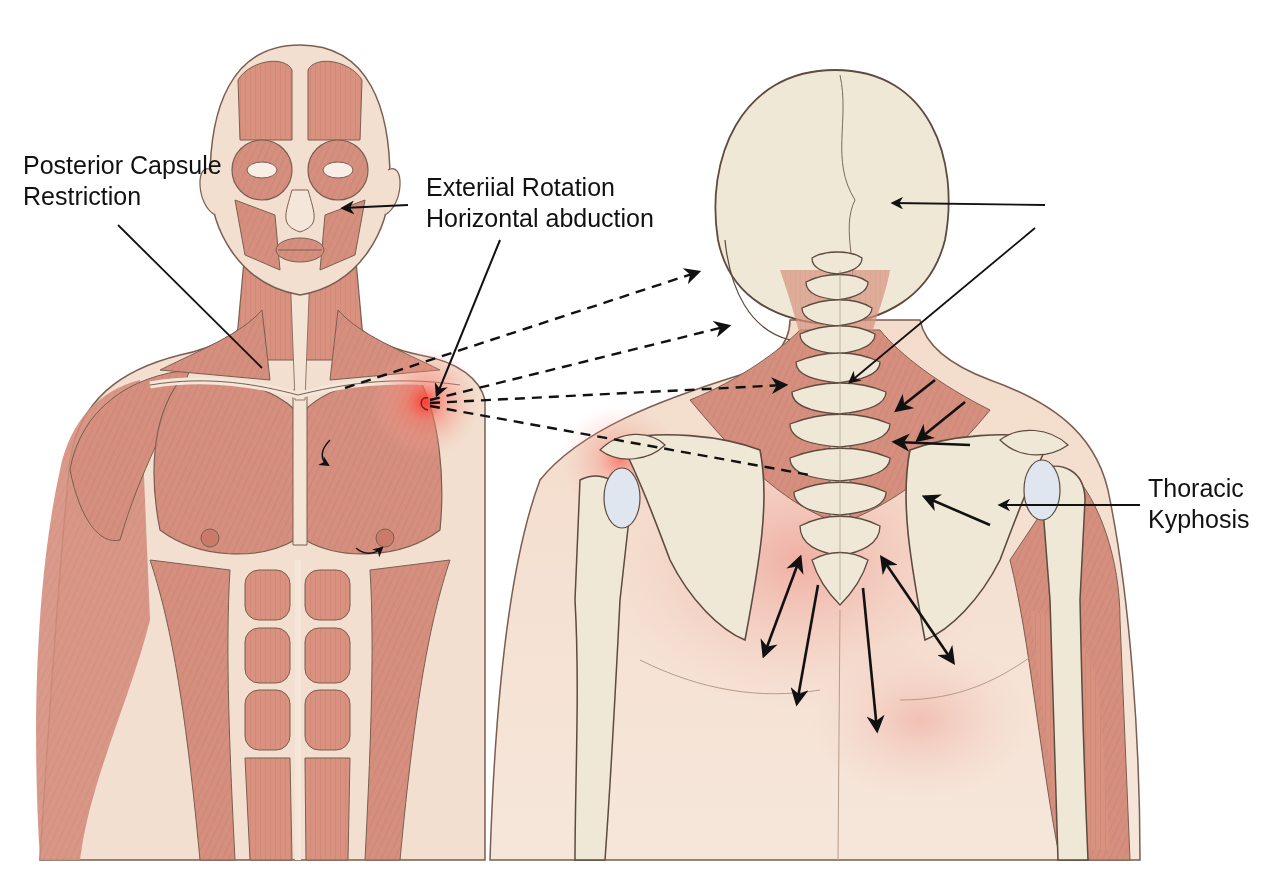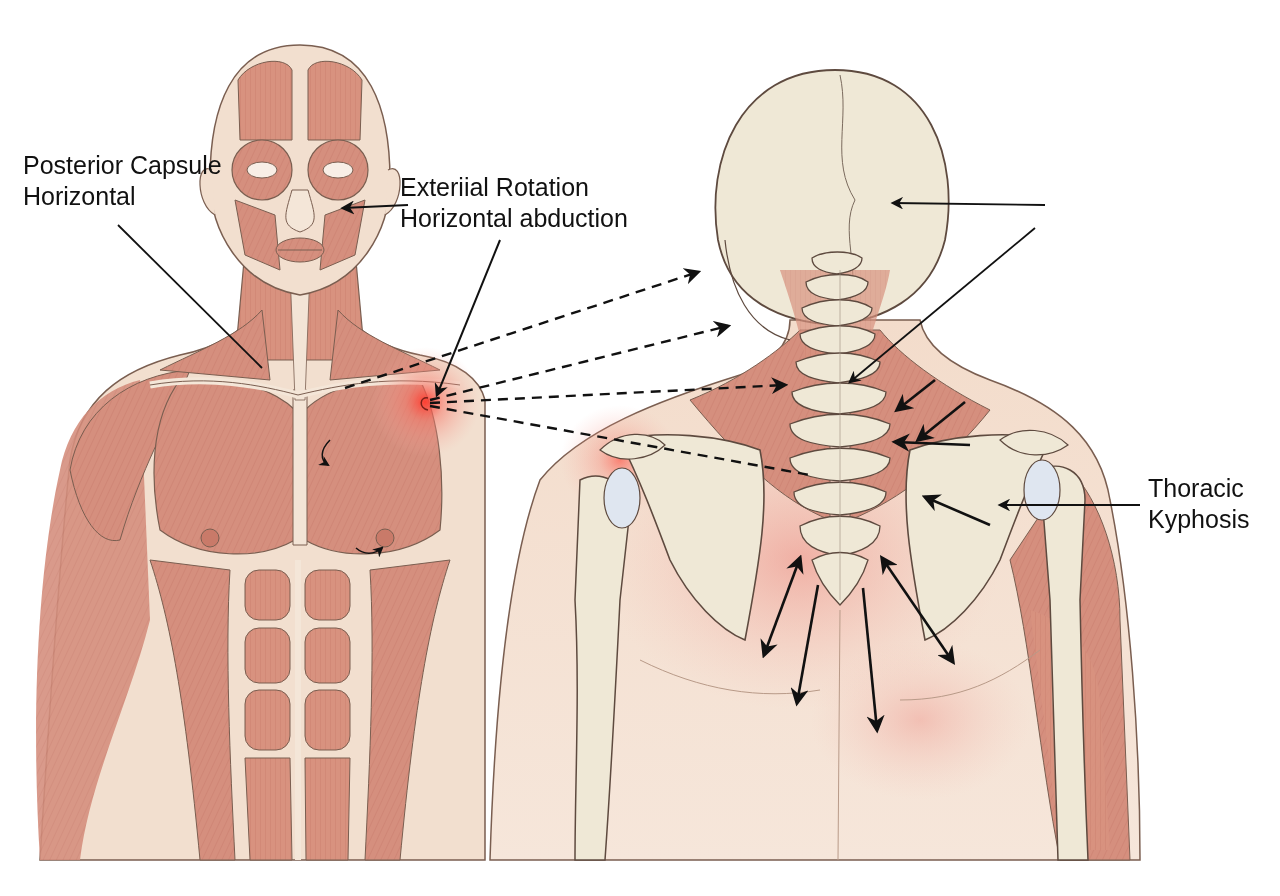--- a/index.html
+++ b/index.html
@@ -198,23 +198,23 @@
       <line x1="818" y1="585" x2="797" y2="703" marker-end="url(#arrowHead)"></line>
       <line x1="863" y1="588" x2="877" y2="730" marker-end="url(#arrowHead)"></line>
       <line x1="882" y1="558" x2="953" y2="662" marker-start="url(#arrowHead)" marker-end="url(#arrowHead)"></line>
     </g>
   </g>
 </svg>
 
   
   <div class="label" style="left:23px;top:150px;">
     <span>Posterior Capsule</span>
-    <span>Horizontal</span>
-  </div>
-  <div class="label" style="left:400px;top:172px;">
+    <span>Restriction</span>
+  </div>
+  <div class="label" style="left:426px;top:172px;">
     <span>Exteriial Rotation</span>
     <span>Horizontal abduction</span>
   </div>
   <div class="label" style="left:1054px;top:169px;">
   </div>
   <div class="label" style="left:1148px;top:473px;">
     <span>Thoracic</span>
     <span>Kyphosis</span>
   </div>
 </div>

